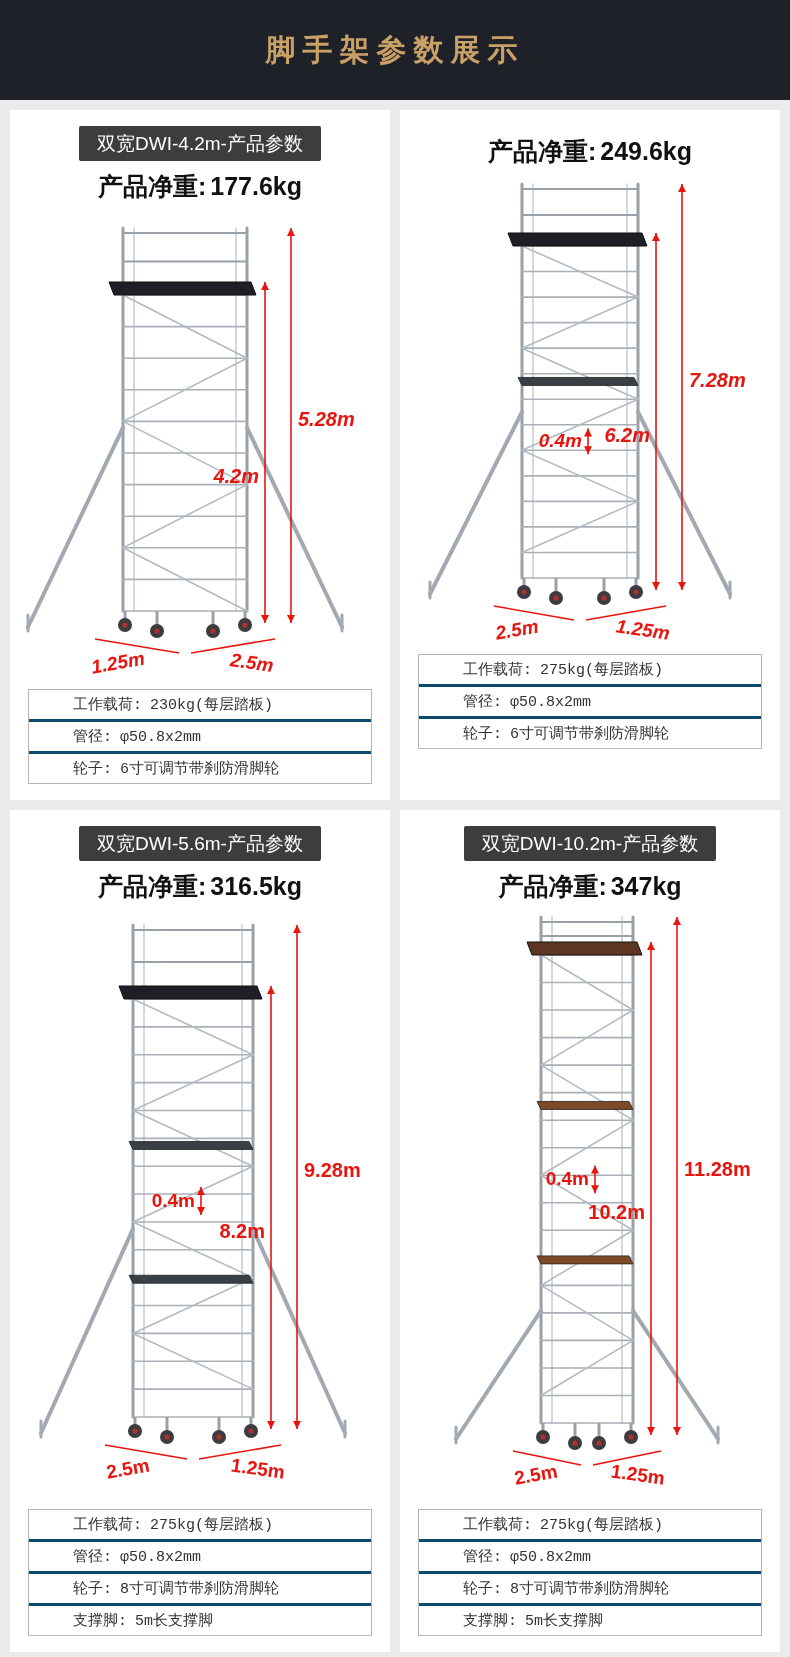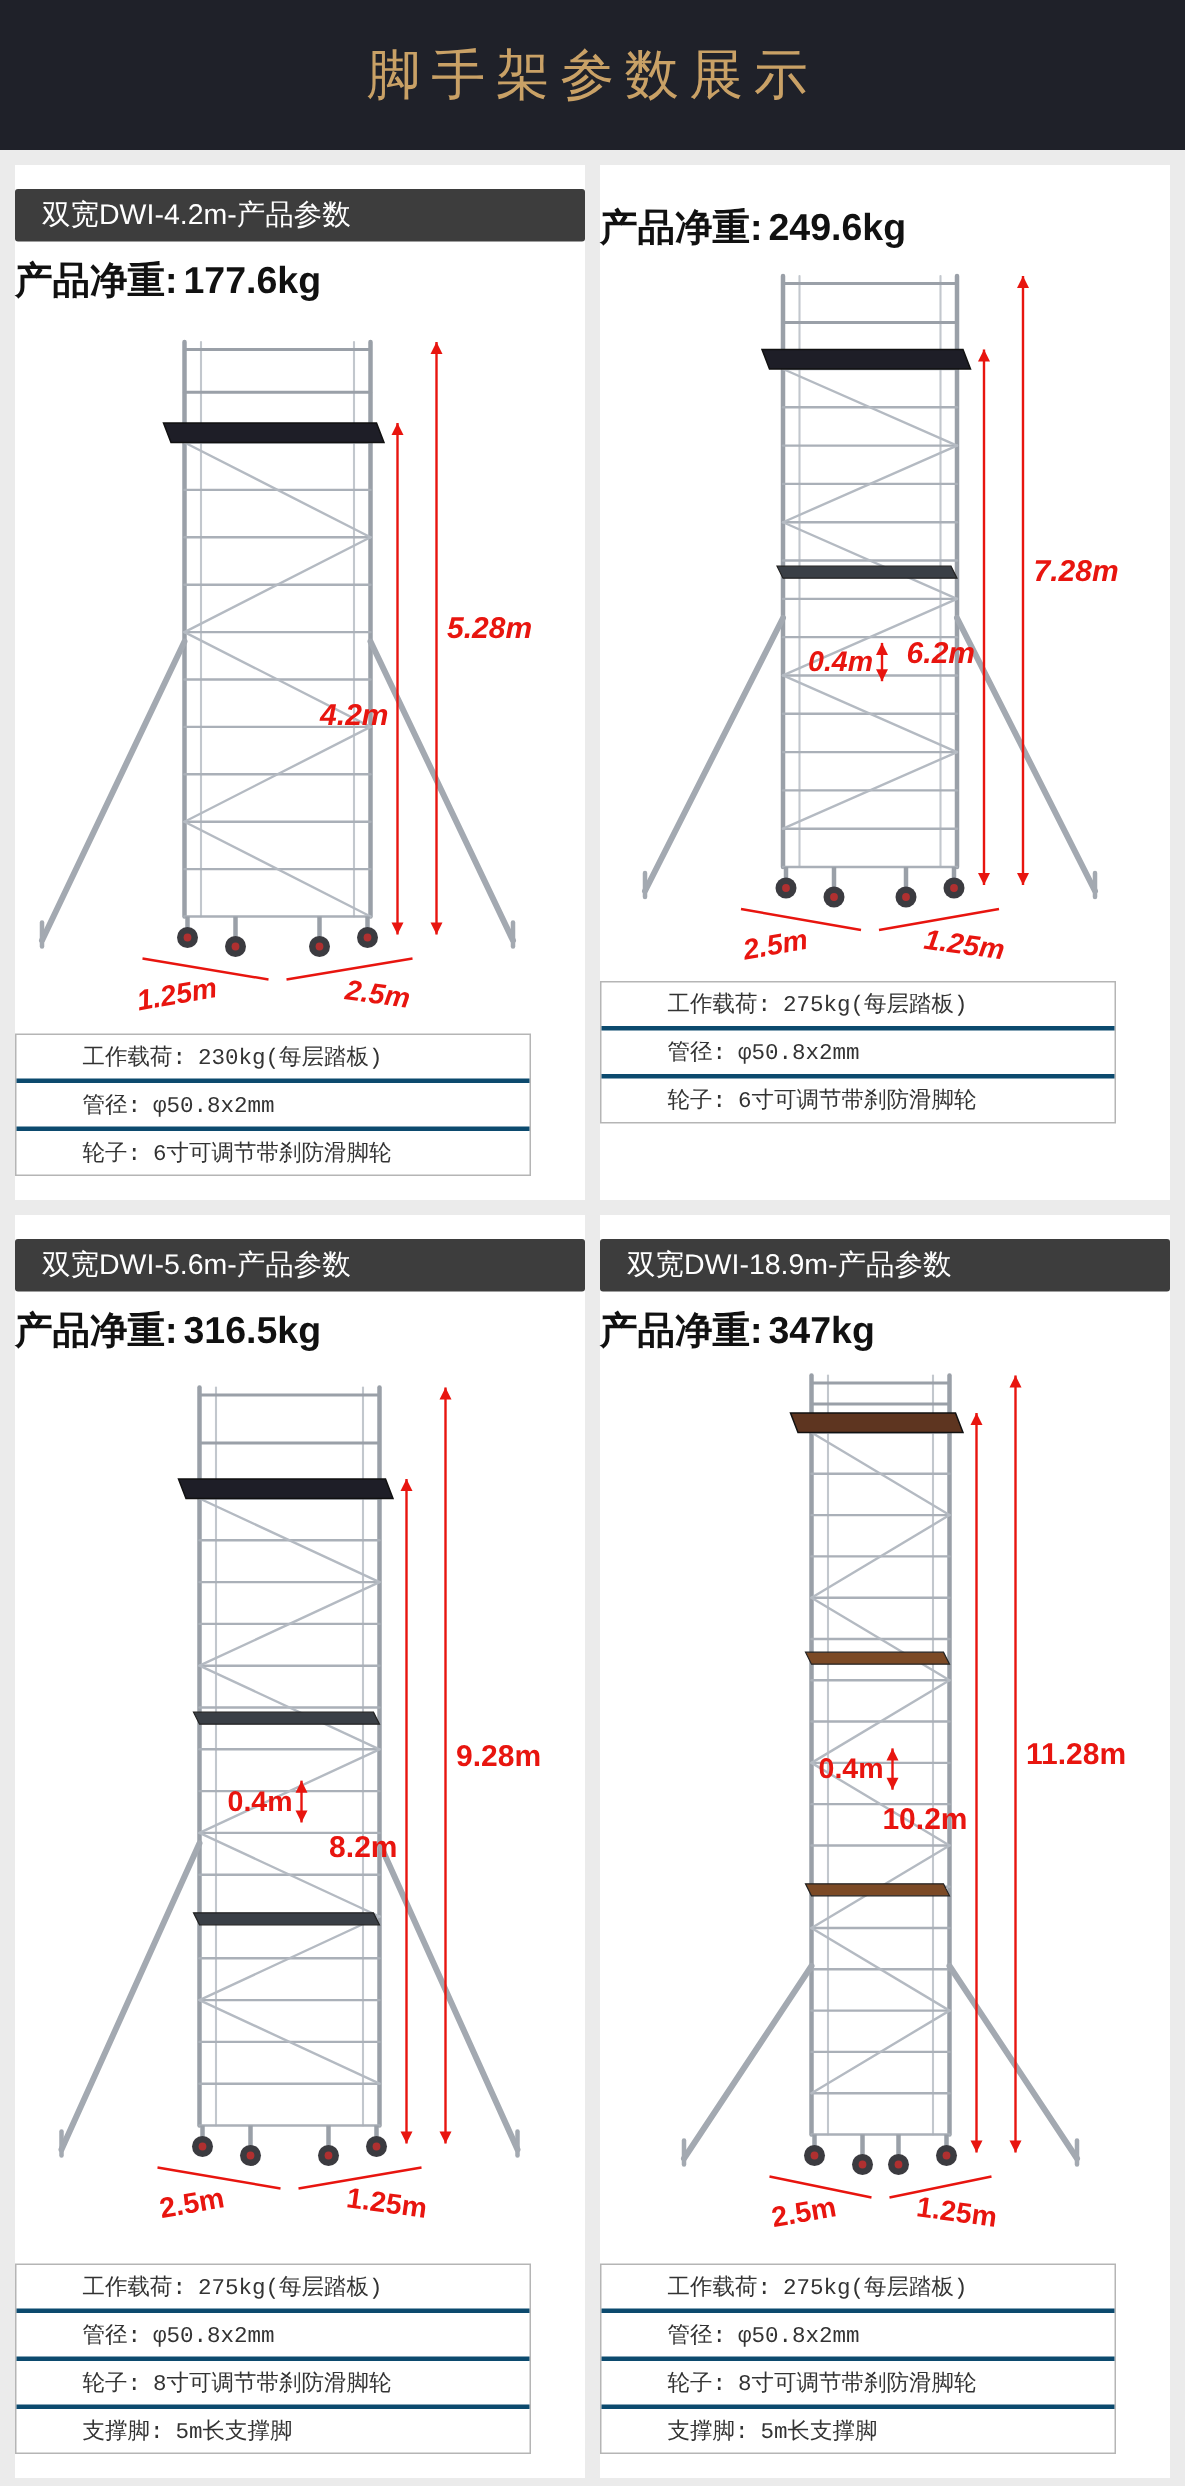--- a/index.html
+++ b/index.html
@@ -7,35 +7,36 @@
     width:790px;
     font-family:"Liberation Sans","DejaVu Sans",sans-serif;
     background:#ebebeb;
   }
   .banner{
     height:100px;
     background:#1f2129;
     display:flex;align-items:center;justify-content:center;
   }
   .banner h1{
-    font-size:36px;
-    font-weight:normal;
+    font-size:30px;
+    font-weight:bold;
     color:#c9a166;
     letter-spacing:7px;
   }
   .grid{
     display:grid;
     grid-template-columns:1fr 1fr;
     gap:10px;
     padding:10px;
   }
   .panel{
     background:#ffffff;
     display:flex;
     flex-direction:column;
+    align-items:center;
     padding-top:16px;
   }
   .badge{
     background:#3d3d3d;
     color:#ffffff;
     font-size:19px;
     line-height:1;
     padding:8px 18px;
     border-radius:2px;
   }
@@ -320,21 +321,21 @@
     <div class="specs">
       <div class="spec-row"><span class="sl">工作载荷:</span><span class="sv">275kg(每层踏板)</span></div>
       <div class="spec-row"><span class="sl">管径:</span><span class="sv">φ50.8x2mm</span></div>
       <div class="spec-row"><span class="sl">轮子:</span><span class="sv">8寸可调节带刹防滑脚轮</span></div>
       <div class="spec-row"><span class="sl">支撑脚:</span><span class="sv">5m长支撑脚</span></div>
     </div>
   </section>
 
   <section class="panel">
     <div class="badge">
-      <span>双宽DWI-18.9m-产品参数</span>
+      <span>双宽DWI-10.2m-产品参数</span>
     </div>
     <div class="weight">
       <span class="wl">产品净重:</span><span class="wv">347kg</span>
     </div>
     <div class="figure h600" id="fig3">
         <svg viewBox="0 0 370 600" preserveAspectRatio="xMidYMid meet">
           <g fill="none" stroke-linecap="round">
             <line x1="136" y1="14" x2="136" y2="520" stroke-width="3" stroke="#9aa0a8"></line>
             <line x1="147" y1="14" x2="147" y2="520" stroke-width="1.4" stroke="#c2c7cd"></line>
             <line x1="217" y1="14" x2="217" y2="520" stroke-width="1.4" stroke="#c2c7cd"></line>

